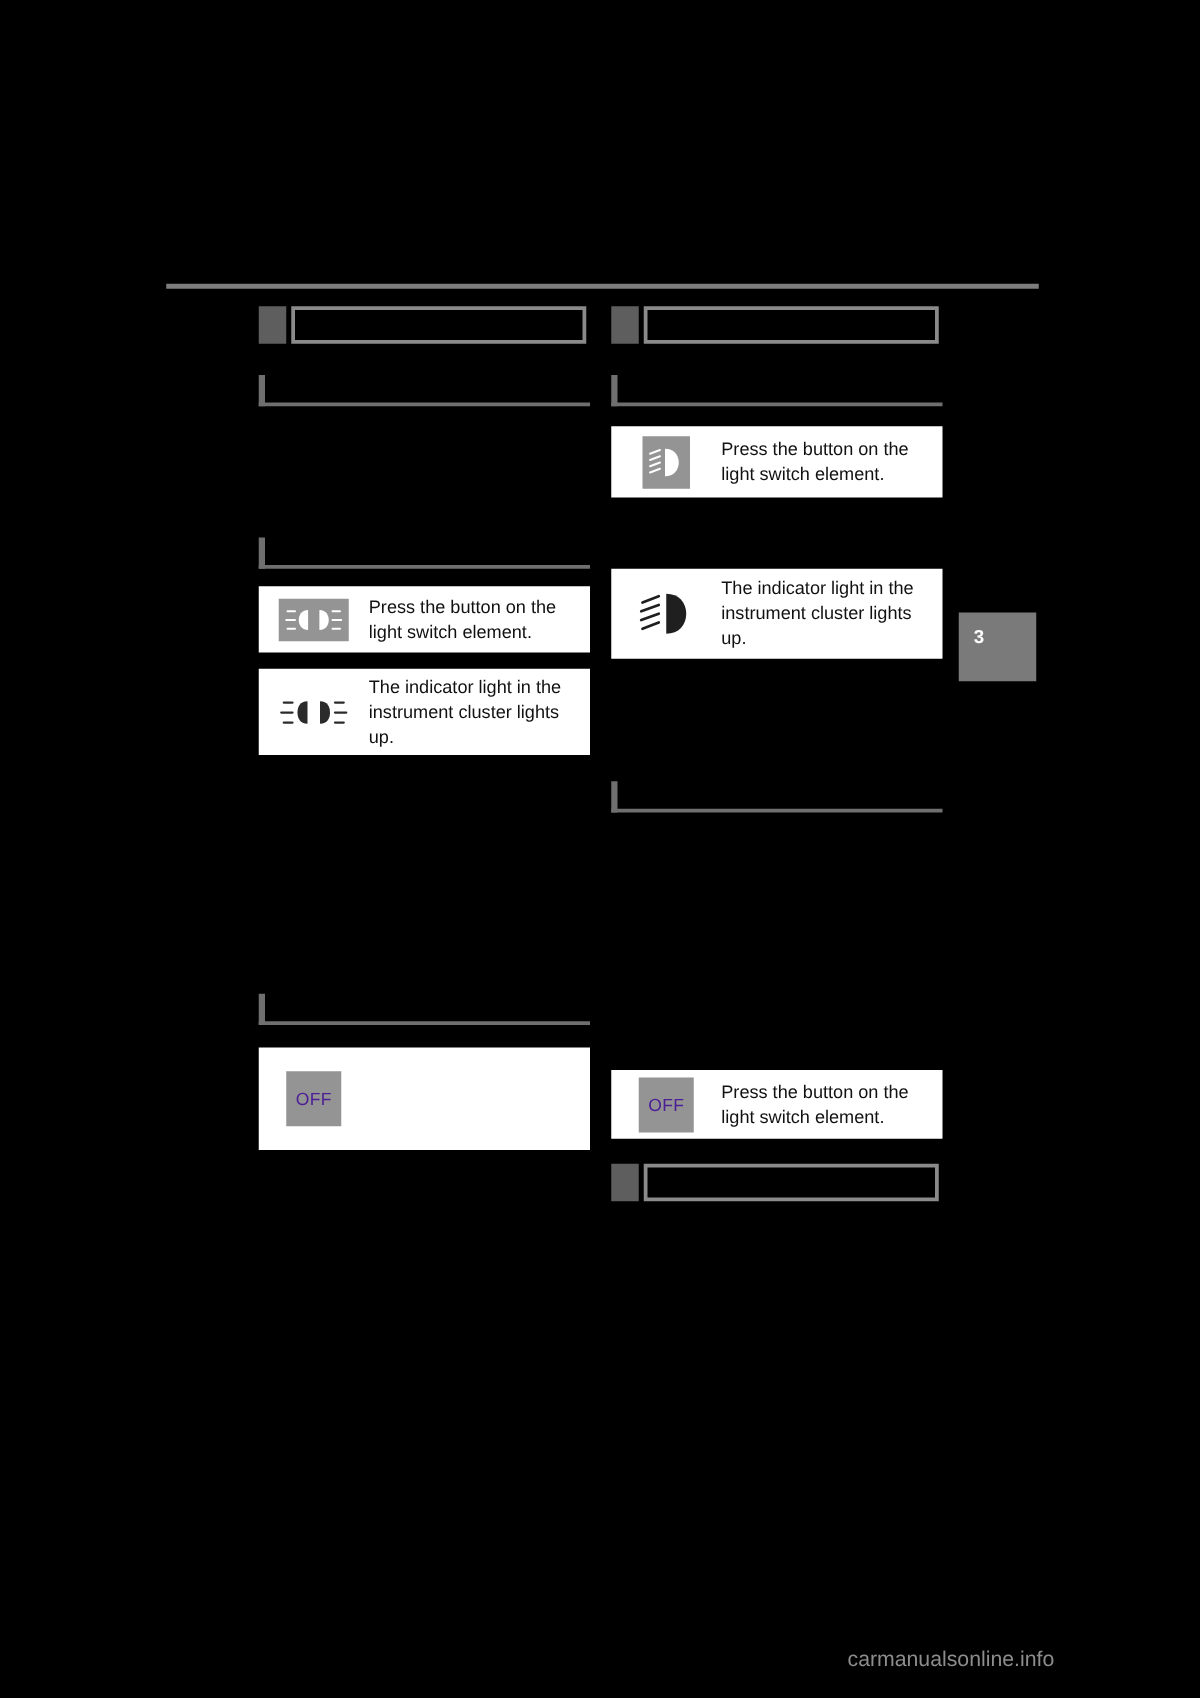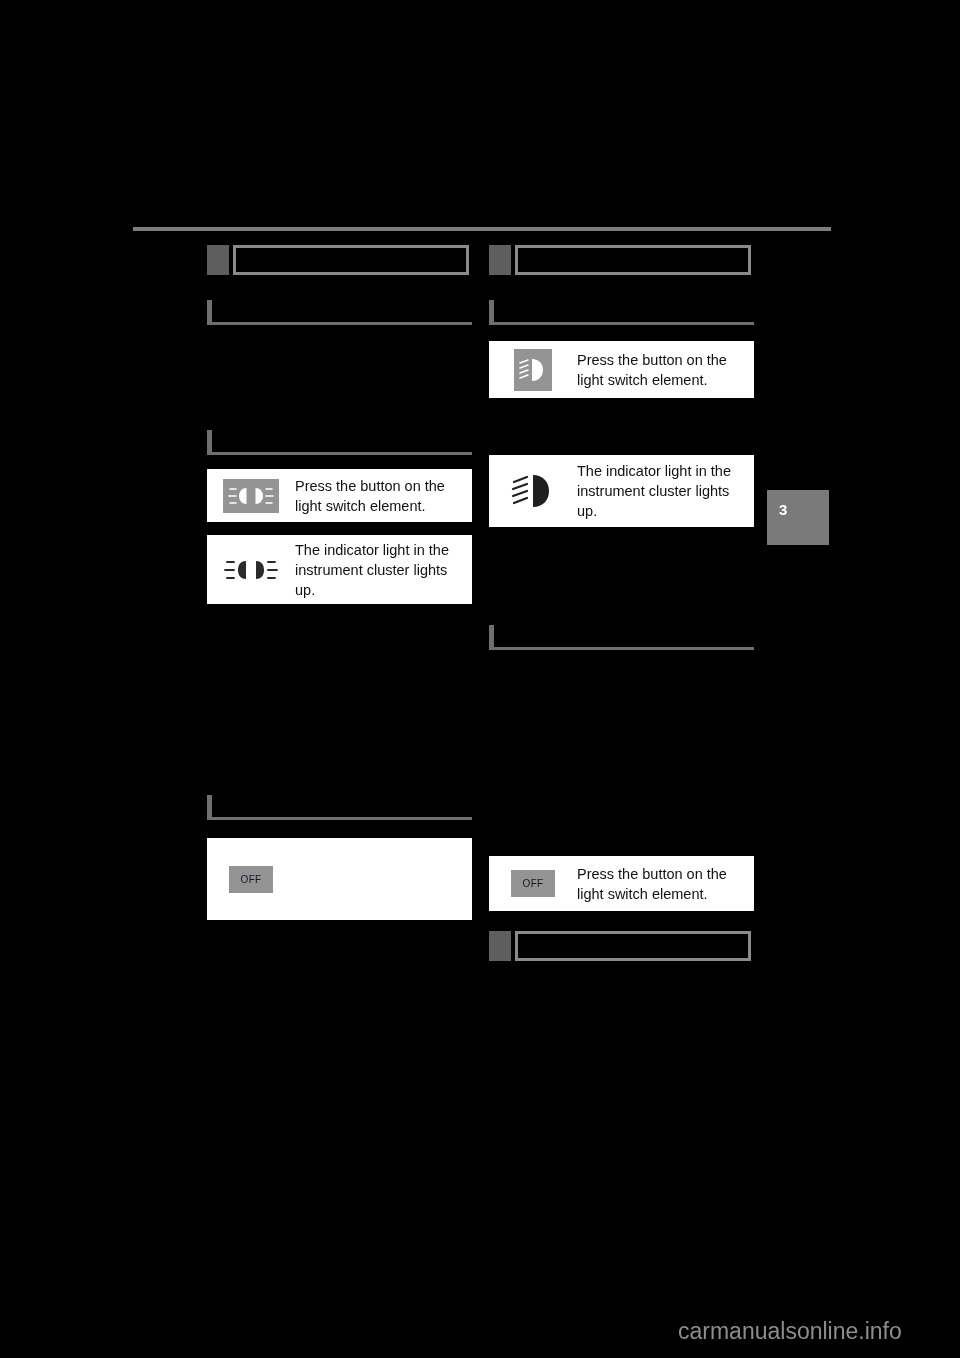--- a/index.html
+++ b/index.html
@@ -135,24 +135,24 @@
     flex: 1;
     font-size: 14.5px;
     line-height: 20px;
     color: #111111;
     padding-right: 8px;
   }
 
   
   .off-chip {
     width: 44px;
-    height: 27px;
+    height: 44px;
     background: #949494;
-    color: #0f172a;
-    font-size: 10px;
+    color: #4c1d95;
+    font-size: 14px;
     display: flex;
     align-items: center;
     justify-content: center;
     letter-spacing: 0.3px;
   }
 
   
   .tile {
     width: 56px;
     height: 34px;
@@ -172,21 +172,21 @@
 
   .glyph {
     display: block;
   }
 
   
   .watermark {
     position: absolute;
     left: 678px;
     top: 1318px;
-    font-size: 23px;
+    font-size: 17px;
     color: #8d8d8d;
     letter-spacing: 0px;
     white-space: nowrap;
   }
 </style>
 </head>
 <body>
 
 <div class="page">
 

